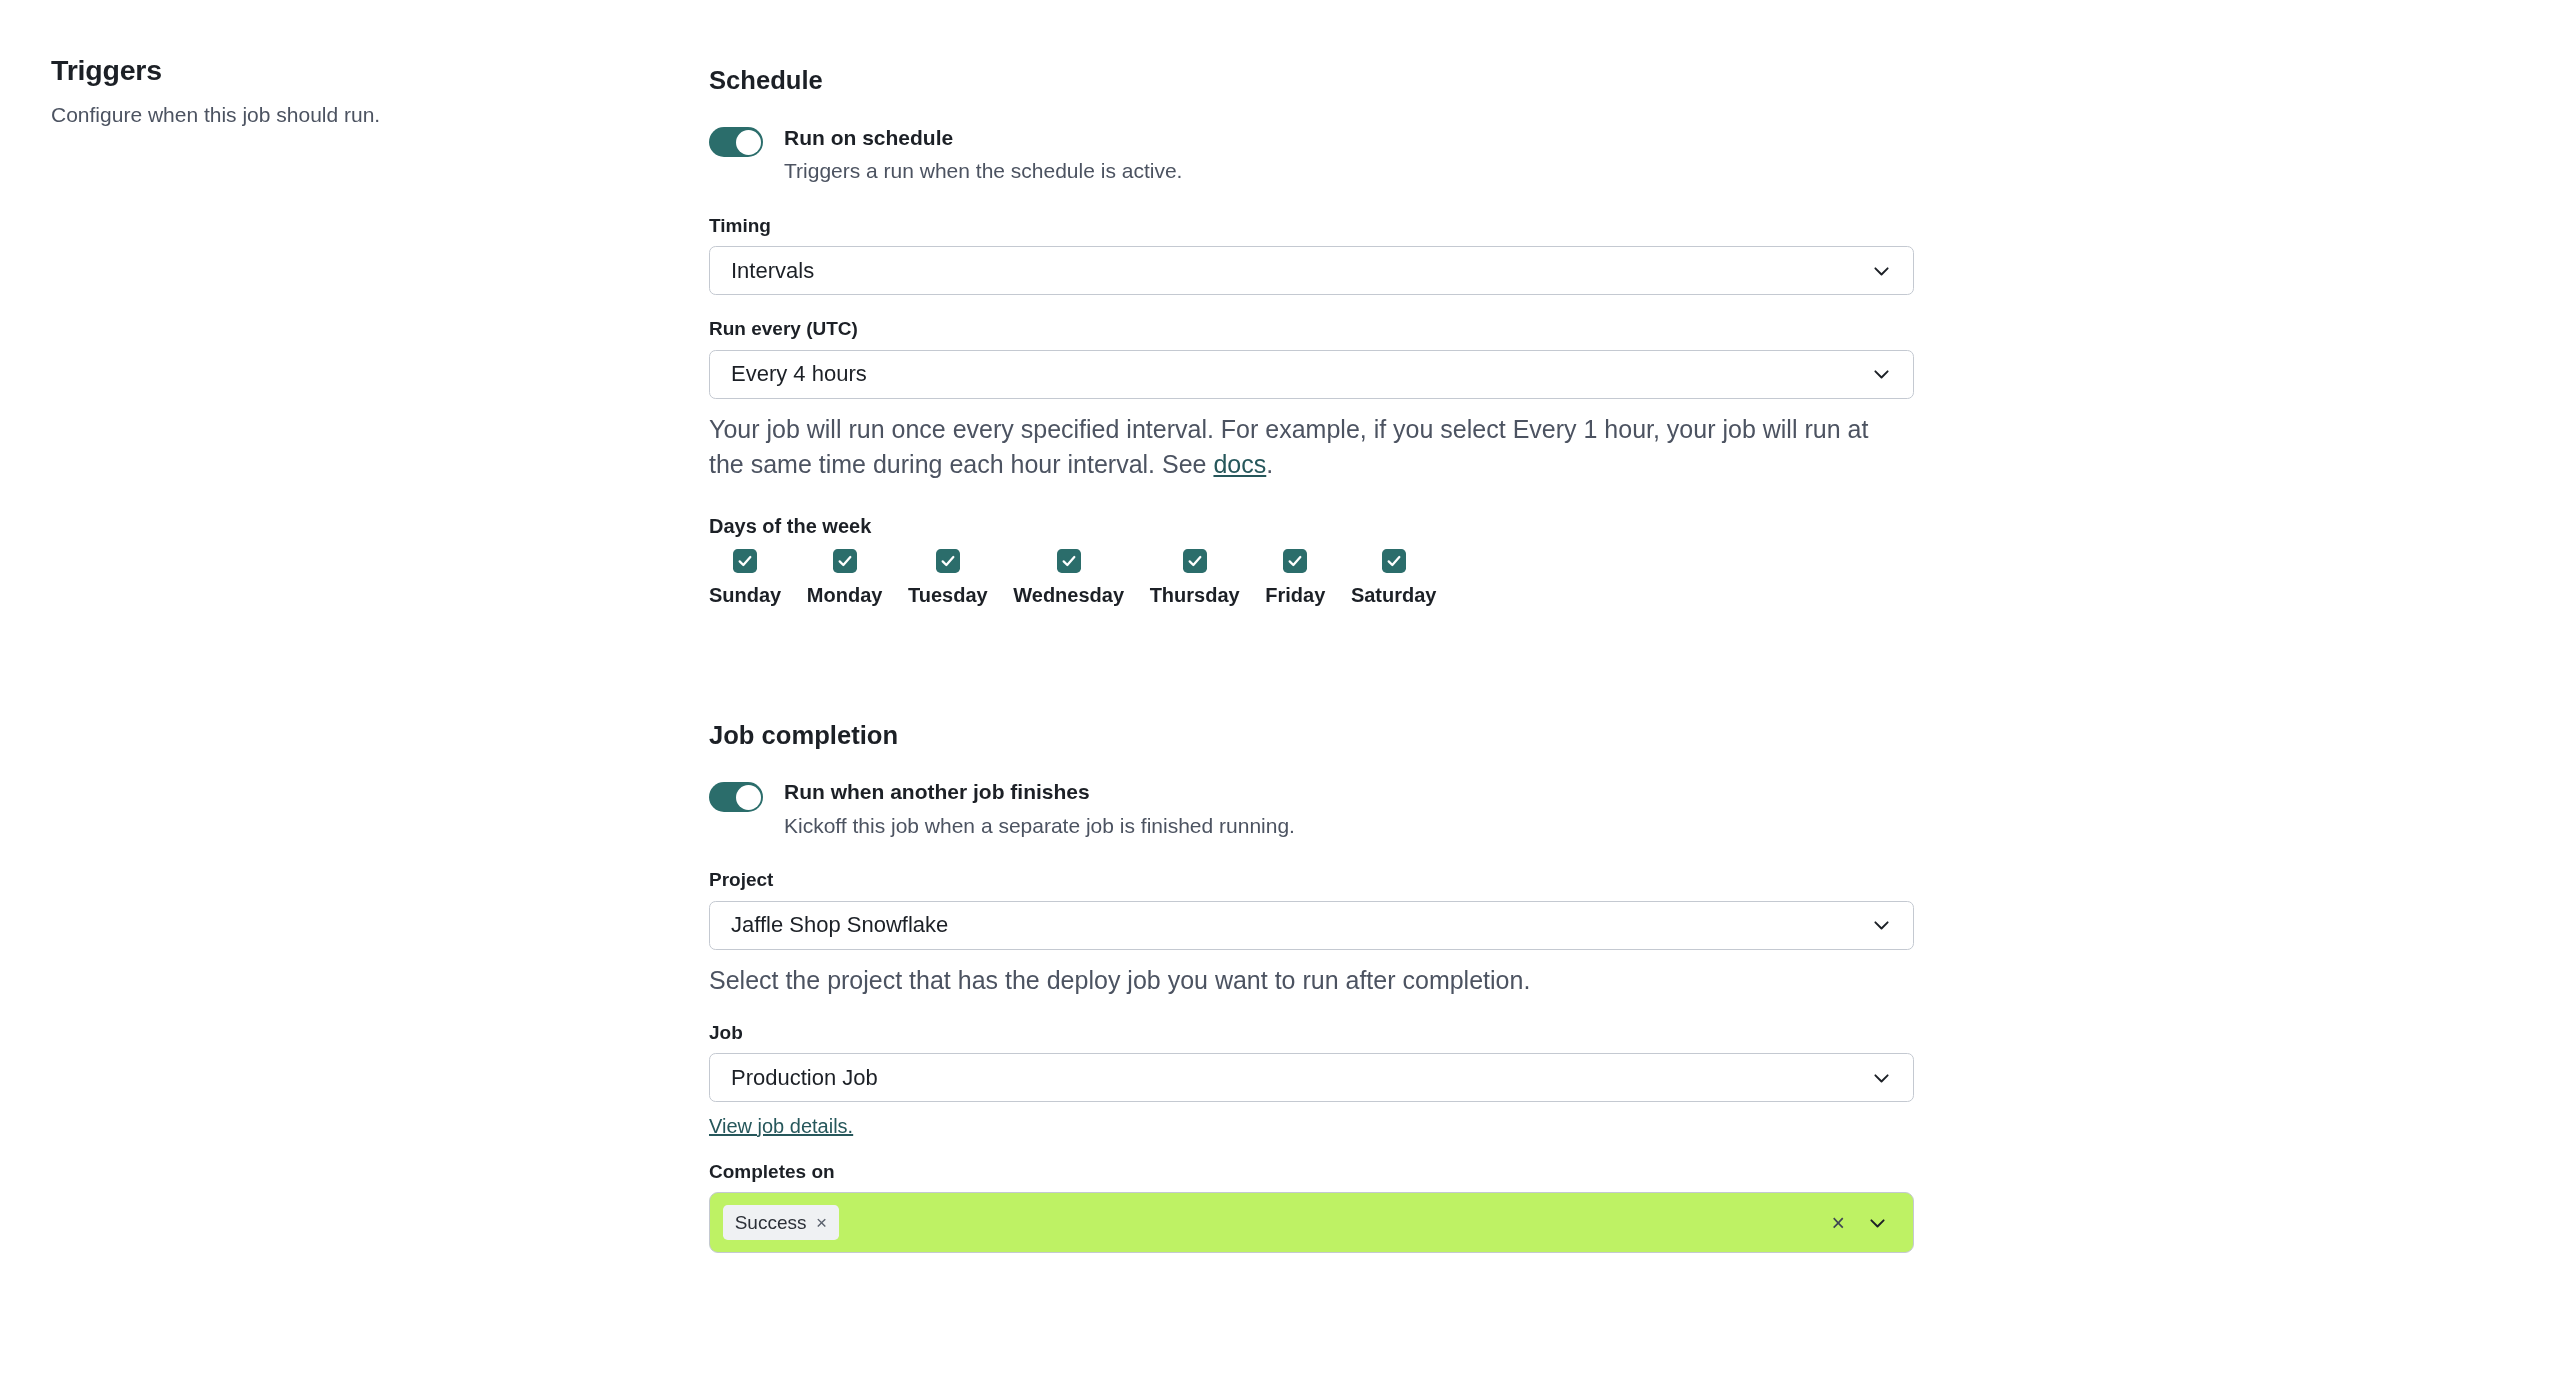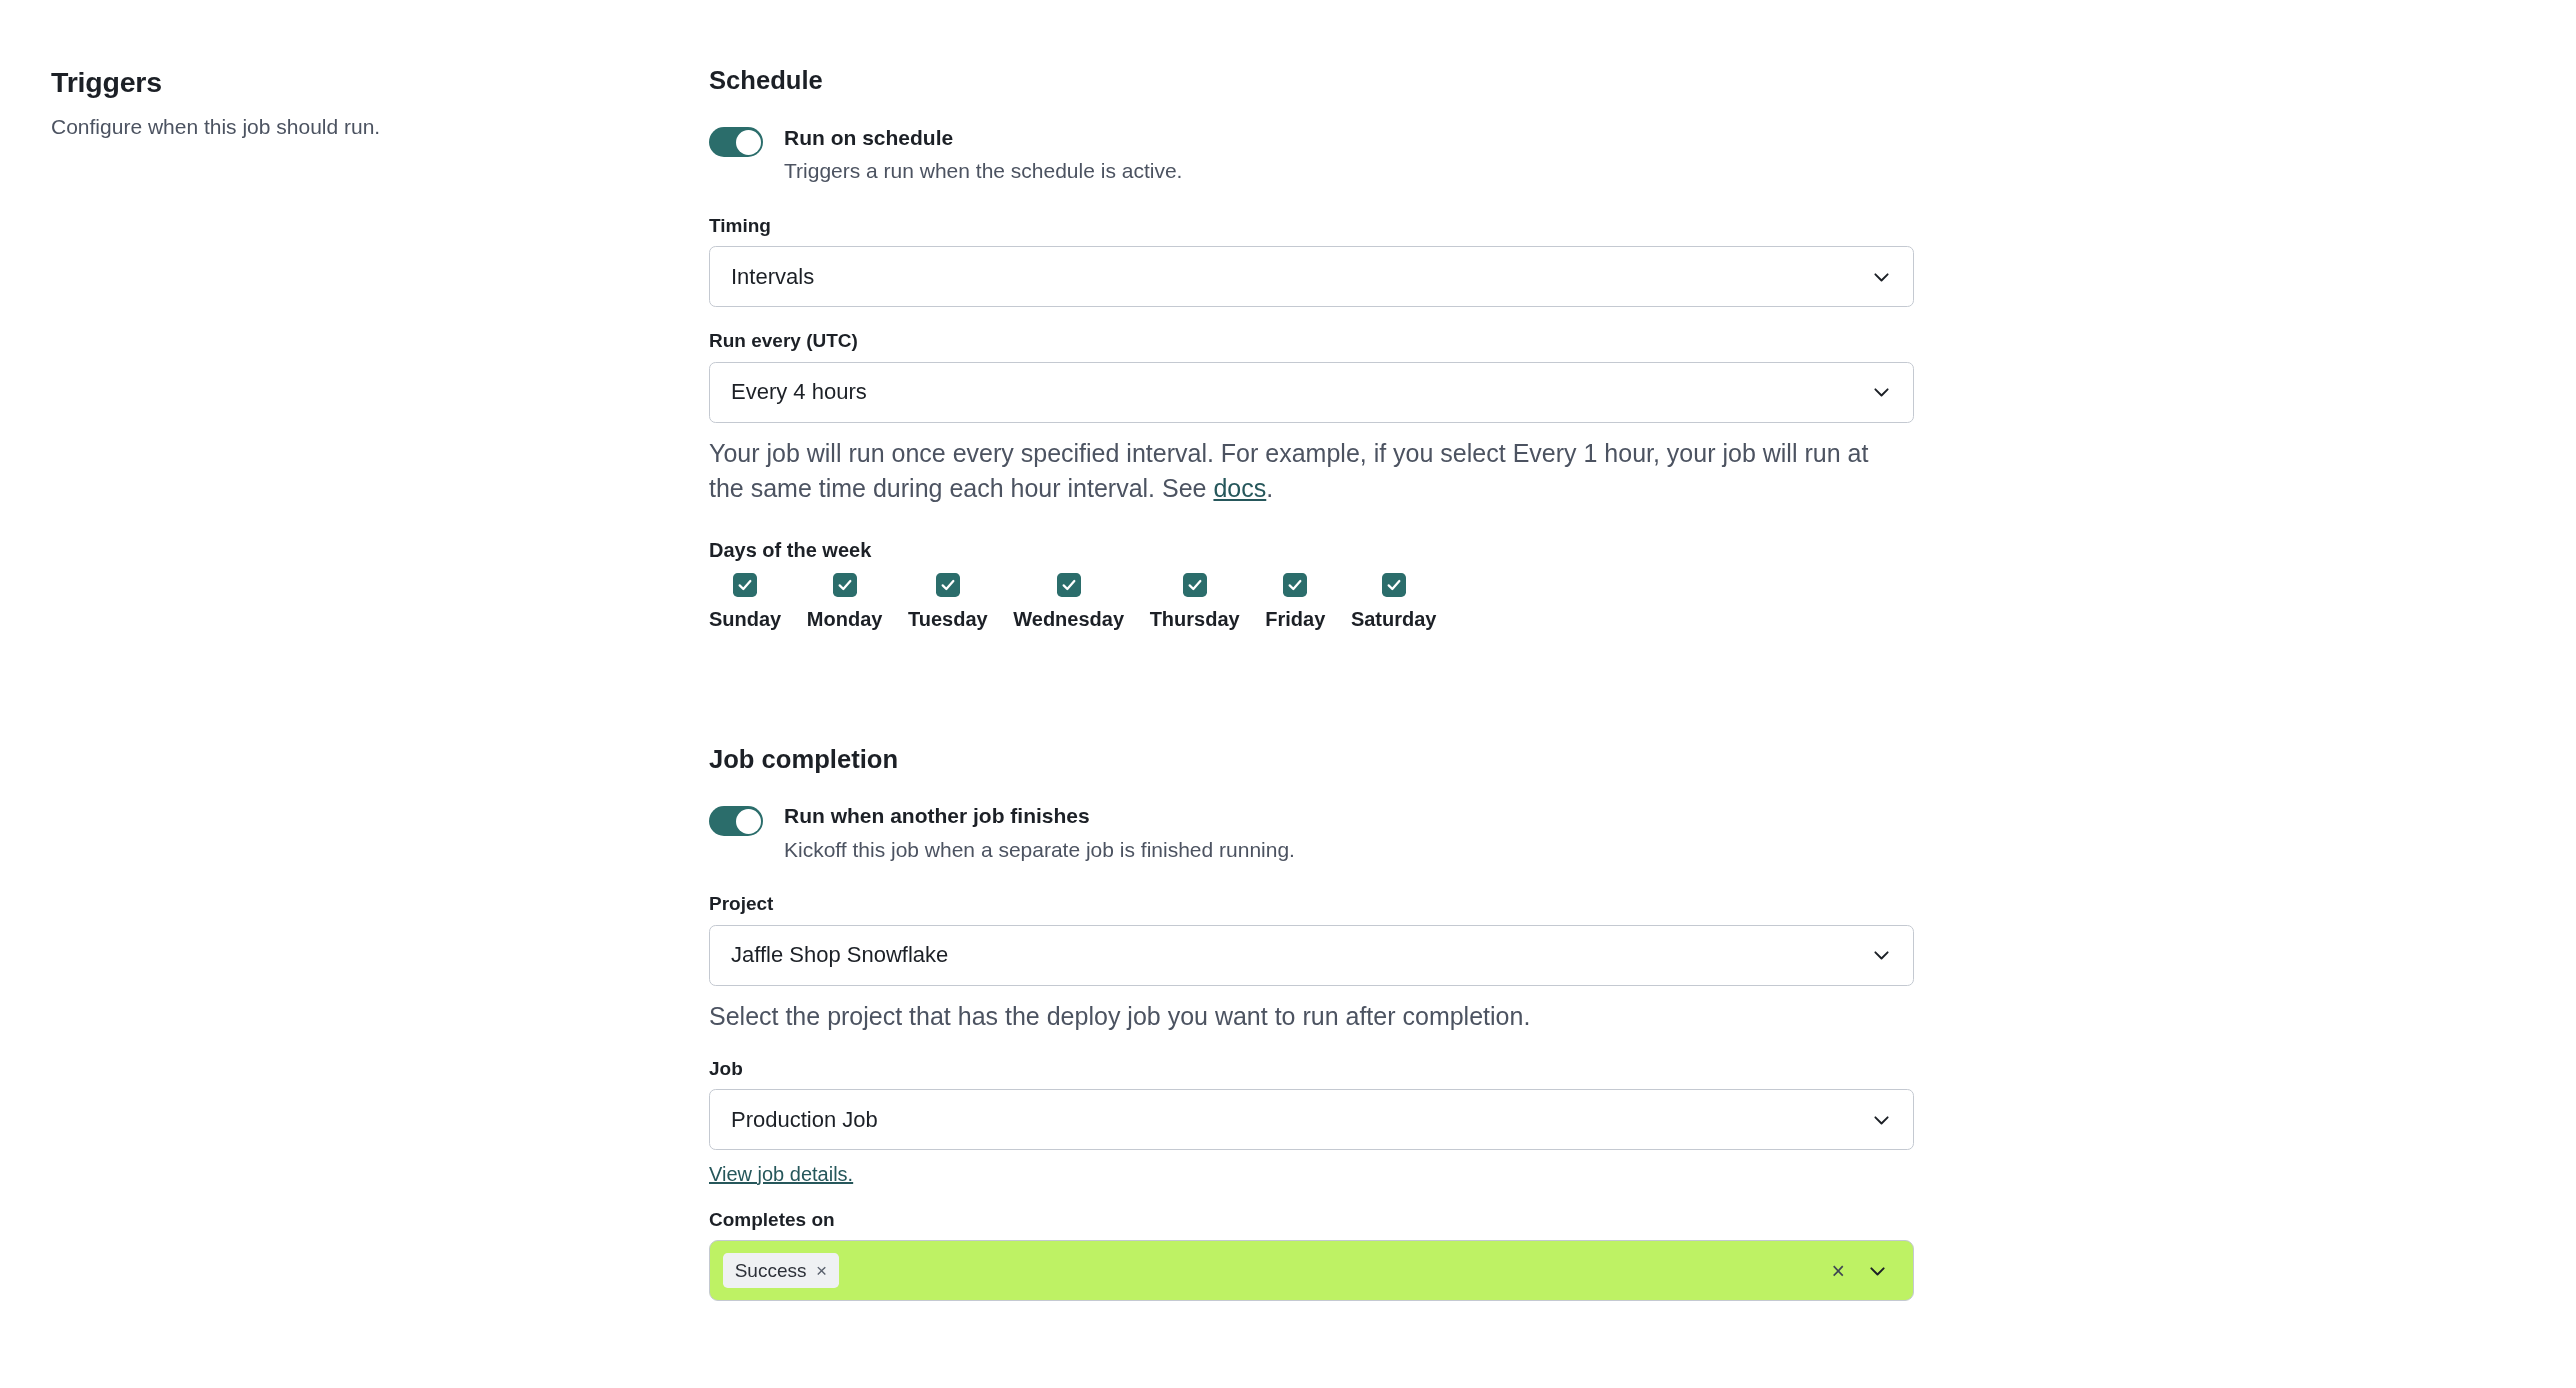--- a/index.html
+++ b/index.html
@@ -19,21 +19,21 @@
     position: relative;
     width: 2576px;
     height: 1389px;
     padding: 0;
   }
 
   
   .left-col {
     position: absolute;
     left: 51px;
-    top: 66px;
+    top: 54px;
     width: 607px;
   }
   .section-title {
     font-size: 28.5px;
     font-weight: bold;
     letter-spacing: -0.2px;
     color: #1c2026;
     margin: 0 0 13.3px 0;
   }
   .section-sub {
@@ -106,21 +106,21 @@
   .field { margin-bottom: 23px; }
   .field-label {
     font-size: 19px;
     font-weight: bold;
     color: #1c2026;
     margin: 0 0 9.5px 0;
   }
   .select {
     position: relative;
     width: 1205px;
-    height: 61px;
+    height: 49px;
     border: 0.9px solid #c4c9d1;
     border-radius: 6.6px;
     background: #ffffff;
     display: flex;
     align-items: center;
     padding: 0 21px;
     font-size: 22px;
     color: #1c2026;
     cursor: pointer;
   }

